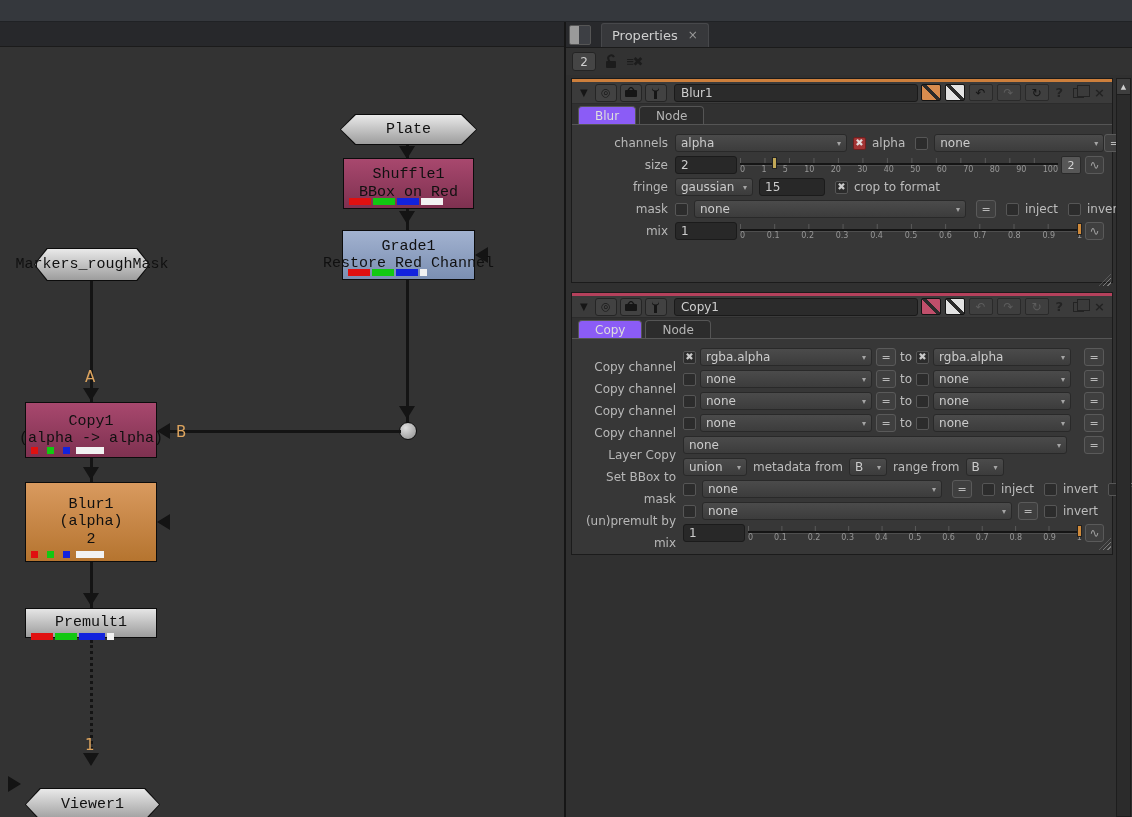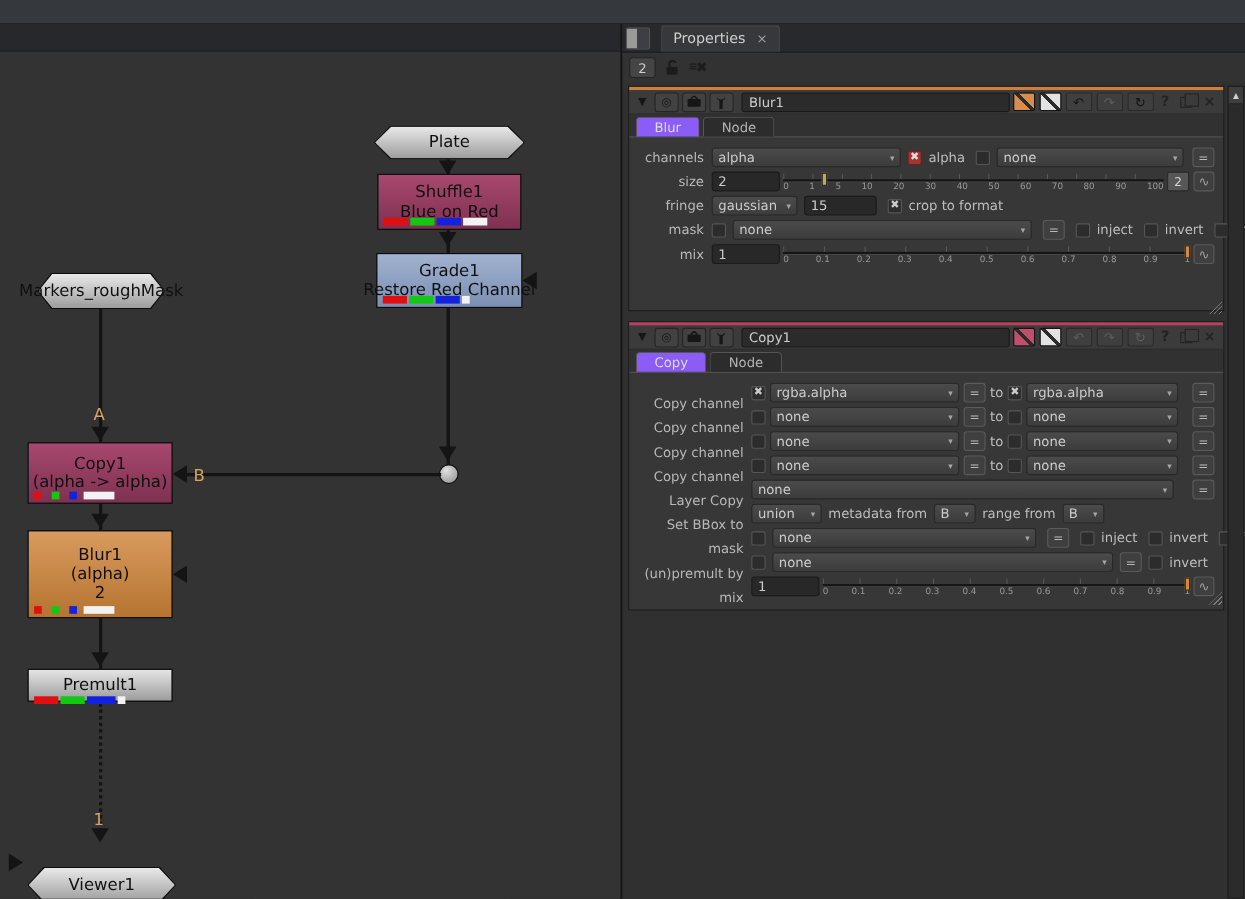--- a/index.html
+++ b/index.html
@@ -43,21 +43,21 @@
   .float-icon::after { content:""; position:absolute; left:3px; top:-4px; width:11px; height:10px; border:1px solid #232323; background:#3b3b3b; }
 
   .ptabs { height:21px; background:#313131; border-bottom:1px solid #555; display:flex; gap:3px; padding:2px 0 0 6px; }
   .ptab { padding:0 16px; display:flex; align-items:center; font-size:12px; border:1px solid #555; border-bottom:none; border-radius:4px 4px 0 0; background:#2c2c2c; color:#b5b5b5; }
   .ptab.active { background:#8b5cf6; color:#dddddd;text-align:right; }
   .pcontent { padding:9px 8px 0 8px; position:relative; }
 
   
   .prow { display:flex; align-items:center; height:18px; margin-bottom:4px; font-size:12px; color:#bdbdbd; }
   .plabel { text-align:right; margin-right:7px; flex:none; color:#b8b8b8; }
-  .lw-blur { width:60px; } .lw-copy { width:96px;margin-top:20px; }
+  .lw-blur { width:60px;margin-left:28px; } .lw-copy { width:96px;margin-top:20px; }
   .dd { height:18px; background:linear-gradient(#4b4b4b,#3c3c3c); border:1px solid #292929; border-radius:3px; color:#cccccc; display:flex; align-items:center; padding:0 5px; flex:none; }
   .dd .dda { margin-left:auto; font-size:8px; color:#a5a5a5; padding-left:5px; }
   .field { height:18px; background:#282828; border:1px solid #1b1b1b; border-radius:3px; color:#cccccc; display:flex; align-items:center; padding:0 5px; flex:none; }
   .cb { width:13px; height:13px; background:#2c2c2c; border:1px solid #565656; border-radius:2px; flex:none; display:flex; align-items:center; justify-content:center; font-size:10px; color:#c9c9c9; line-height:1; }
   .cb.red { background:#a23434; border-color:#6e1f1f; color:#e3dada; }
   .btn-eq { width:20px; height:18px; background:#3f3f3f; border:1px solid #5a5a5a; border-radius:3px; color:#b9b9b9; font-size:11px; display:flex; align-items:center; justify-content:center; flex:none; }
   .btn-curve { width:19px; height:18px; background:#3f3f3f; border:1px solid #5a5a5a; border-radius:3px; color:#9f9f9f; font-size:12px; display:flex; align-items:center; justify-content:center; flex:none; }
   .valbox { width:20px; height:18px; background:#575757; border:1px solid #2a2a2a; border-radius:2px; color:#d2d2d2; font-size:11px; display:flex; align-items:center; justify-content:center; flex:none; }
   .slider { flex:1 1 auto; position:relative; height:18px; margin:0 3px; }
   .slider .marks { position:absolute; left:0; right:0; top:2px; height:5px;
@@ -71,21 +71,21 @@
   .mla { margin-left:auto; }
   .grip { position:absolute; right:1px; bottom:1px; width:12px; height:12px;
      background:repeating-linear-gradient(135deg,transparent 0 2px,#7a7a7a 2px 3px);
      clip-path:polygon(100% 0,100% 100%,0 100%); }
 
   
   .sbar { left:1116px; top:78px; width:15px; height:739px; background:#2b2b2b; border:1px solid #1d1d1d; }
   .sbar .up { height:16px; background:#3e3e3e; border-bottom:1px solid #1d1d1d; color:#cfcfcf; font-size:7px; display:flex; align-items:center; justify-content:center; }
 
   
-  .node { position:absolute; }
+  .node { position:absolute;font-family:Liberation Mono, monospace; }
   .rectnode { border:1px solid #0c0c0c; }
   .hexouter { position:absolute; inset:0; background:#0c0c0c; clip-path:polygon(11% 0,89% 0,100% 50%,89% 100%,11% 100%,0 50%); }
   .hexinner { position:absolute; inset:1px; background:linear-gradient(#e9e9e9,#9d9d9d); clip-path:polygon(11% 0,89% 0,100% 50%,89% 100%,11% 100%,0 50%); }
   .g-gray    { background:linear-gradient(#e5e5e5,#9c9c9c); }
   .g-crimson { background:linear-gradient(#a8486e,#7e3150); }
   .g-blue    { background:linear-gradient(#a2b2d0,#7b8fb2); }
   .g-orange  { background:linear-gradient(#d99a5f,#b5742f); }
   .nlabels { position:absolute; inset:0; display:flex; flex-direction:column; align-items:center; justify-content:center; color:#101010; font-size:15px; line-height:1.15; white-space:nowrap; }
   .chanstrip { position:absolute; left:5px; bottom:3px; display:flex; align-items:center; gap:2px; height:7px; }
   .seg { height:7px; flex:none; } .seg.r{background:#e01010;} .seg.g{background:#12c812;} .seg.b{background:#1222dd;} .seg.w{background:#f2f2f2;}
@@ -549,21 +549,21 @@
   <div class="hexouter"></div>
   <div class="hexinner"></div>
   <div class="nlabels">
       <span>Plate</span>
     </div>
 </div>
 
 <div class="node rectnode g-crimson" style="left:343px; top:158px; width:131px; height:51px;">
   <div class="nlabels">
     <span>Shuffle1</span>
-    <span>Blue on Red</span>
+    <span>BBox on Red</span>
   </div>
   <div class="chanstrip">
     <span class="seg r bar"></span>
       <span class="seg g bar"></span>
       <span class="seg b bar"></span>
       <span class="seg w bar"></span>
   </div>
 </div>
 
 <div class="node rectnode g-blue" style="left:342px; top:230px; width:133px; height:50px;">

